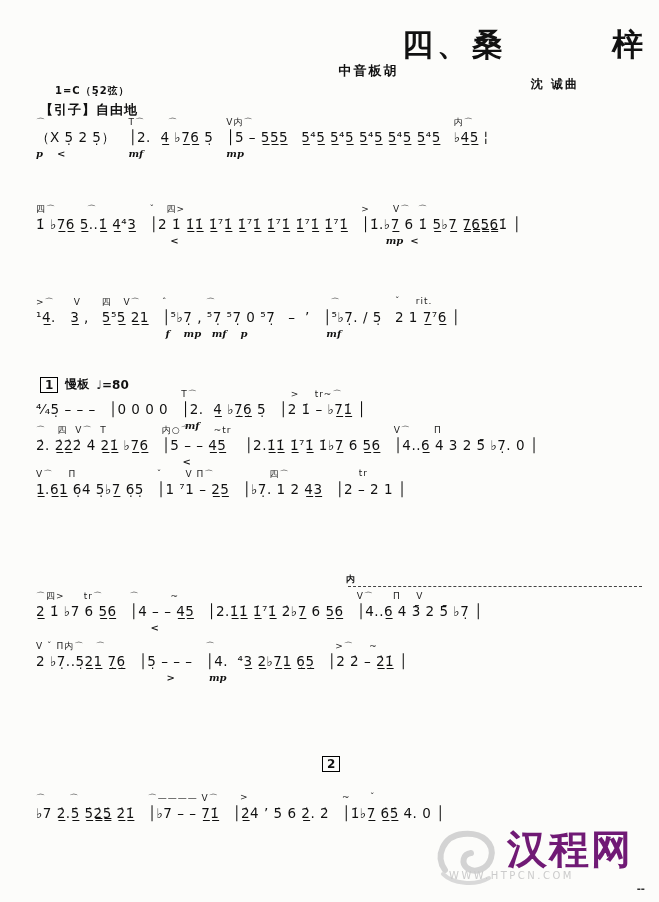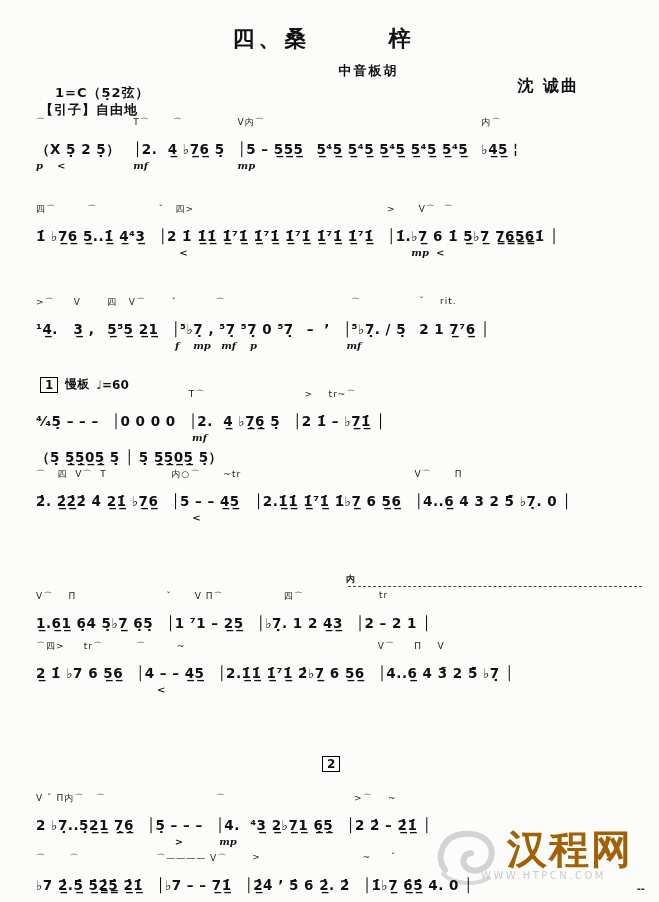--- a/index.html
+++ b/index.html
@@ -2,33 +2,33 @@
 <html><head>
 <meta charset="utf-8">
 <style>
   html,body{margin:0;padding:0;}
   body{
     width:659px;height:902px;position:relative;overflow:hidden;
     background:#fcfcfa;color:#111;
     font-family:"DejaVu Sans",sans-serif;
   }
   .title{
-    position:absolute;top:24px;left:0;width:647px;text-align:center;
-    font-family:"DejaVu Serif",serif;font-weight:bold;font-size:22px;letter-spacing:4px;
+    position:absolute;top:24px;left:0;width:647px;text-align:right;
+    font-family:"DejaVu Serif",serif;font-weight:bold;font-size:31px;letter-spacing:4px;
   }
   .subtitle{
     position:absolute;top:62px;left:0;width:659px;text-align:center;
     font-family:"DejaVu Serif",serif;font-weight:bold;font-size:13px;letter-spacing:2px;margin-left:39px;
   }
   .composer{
     position:absolute;top:76px;right:80px;
-    font-family:"DejaVu Serif",serif;font-weight:bold;font-size:16px;letter-spacing:2px;
+    font-family:"DejaVu Serif",serif;font-weight:bold;font-size:12px;letter-spacing:2px;
   }
   .keysig{
-    position:absolute;top:84px;left:55px;font-weight:bold;font-size:13px;letter-spacing:1px;
+    position:absolute;top:84px;left:55px;font-weight:bold;font-size:10px;letter-spacing:1px;
   }
   .intro{
     position:absolute;top:101px;left:40px;font-weight:bold;font-size:13px;letter-spacing:1px;
   }
   .sec-header{
     position:absolute;top:376px;left:40px;font-weight:bold;font-size:12px;
     display:flex;align-items:center;gap:7px;z-index:3;
   }
   .boxnum{
     display:inline-block;border:1.5px solid #000;padding:0 4px;line-height:14px;
@@ -42,77 +42,76 @@
   .system:nth-child(3){top:296px;}
   .system:nth-child(4){top:388px;}
   .system:nth-child(5){top:424px;}
   .system:nth-child(6){top:468px;}
   .system:nth-child(7){top:590px;}
   .system:nth-child(8){top:640px;}
   .system:nth-child(9){top:792px;}
   .system:nth-child(10){top:852px;}
   .cell{display:inline-block;vertical-align:top;margin-right:13px;}
   .a{height:13px;font-size:9px;letter-spacing:1px;white-space:pre;color:#222;}
-  .n{height:19px;font-size:13.5px;font-weight:bold;letter-spacing:.5px;white-space:pre;margin-top:12px;}
+  .n{height:19px;font-size:13.5px;font-weight:normal;letter-spacing:.5px;white-space:pre;}
   .b{height:12px;font-size:10px;font-weight:bold;font-style:italic;
      font-family:"DejaVu Serif",serif;white-space:pre;}
   .nei-line{
     position:absolute;top:586px;left:348px;width:294px;z-index:2;
     border-top:1.5px dashed #444;
   }
   .nei-line span{
     position:absolute;left:-2px;top:-14px;font-size:9px;font-weight:bold;background:#fcfcfa;
   }
   .watermark{position:absolute;right:8px;bottom:6px;width:210px;height:70px;z-index:1;}
   .wm-name{
     position:absolute;left:66px;top:-4px;font-size:40px;font-weight:bold;letter-spacing:2px;
     font-family:"DejaVu Serif",serif;
   }
-  .wm-url{position:absolute;left:8px;top:44px;font-size:10px;letter-spacing:2.5px;margin-left:32px;}
+  .wm-url{position:absolute;left:8px;top:44px;font-size:10px;letter-spacing:2.5px;}
   .wm-logo{position:absolute;left:-10px;top:0;}
   .page-mark{position:absolute;right:14px;bottom:8px;font-size:10px;font-weight:bold;color:#333;z-index:3;}
 </style>
 </head>
 <body>
 
 <div class="title">四、桑　　　梓</div>
 <div class="subtitle">中音板胡</div>
 <div class="composer">沈 诚曲</div>
 <div class="keysig">1=C（5̣2弦）</div>
 <div class="intro">【引子】自由地</div>
 
 <div class="sec-header">
   <span class="boxnum">1</span>
   <span>慢板</span>
-  <span>♩=60</span>
+  <span>♩=80</span>
 </div>
 
 <div class="sec2">
   <span class="boxnum">2</span>
 </div>
 
 <div class="nei-line">
   <span>内</span>
 </div>
 
 <div class="systems">
     <div class="system"><span class="cell"><div class="a">⌒</div><div class="n">（X 5̣ 2 5̣）</div><div class="b">p    &lt;</div></span><span class="cell"><div class="a">T⌒      ⌒</div><div class="n">│2.  4̲ ♭7̲6̲ 5̣</div><div class="b">mf</div></span><span class="cell"><div class="a">V内⌒</div><div class="n">│5 – 5̲5̲5̲</div><div class="b">mp</div></span><span class="cell"><div class="a"></div><div class="n">5̲⁴5̲ 5̲⁴5̲ 5̲⁴5̲ 5̲⁴5̲ 5̲⁴5̲</div><div class="b"></div></span><span class="cell"><div class="a">内⌒</div><div class="n">♭4̲5̲ ¦</div><div class="b"></div></span></div>
     <div class="system"><span class="cell"><div class="a">四⌒        ⌒</div><div class="n">1̇ ♭7̲6̲ 5̲..1̲̇ 4̲⁴3̲</div><div class="b"></div></span><span class="cell"><div class="a">ˇ   四&gt;</div><div class="n">│2 1̇ 1̲̇1̲̇ 1̲̇⁷1̲̇ 1̲̇⁷1̲̇ 1̲̇⁷1̲̇ 1̲̇⁷1̲̇ 1̲̇⁷1̲̇</div><div class="b">      &lt;</div></span><span class="cell"><div class="a">&gt;      V⌒  ⌒</div><div class="n">│1̇.♭7̲ 6 1̇ 5̲♭7̲ 7̳6̳5̳6̳1̇ │</div><div class="b">       mp  &lt;</div></span></div>
     <div class="system"><span class="cell"><div class="a">&gt;⌒     V</div><div class="n">¹4̲.   3̲ ,</div><div class="b"></div></span><span class="cell"><div class="a">四   V⌒</div><div class="n">5̲⁵5̲ 2̲1̲</div><div class="b"></div></span><span class="cell"><div class="a">ˆ          ⌒</div><div class="n">│⁵♭7̣ , ⁵7̣ ⁵7̣ 0 ⁵7̣</div><div class="b"> f    mp   mf    p</div></span><span class="cell"><div class="a"></div><div class="n">–  ’</div><div class="b"></div></span><span class="cell"><div class="a">  ⌒</div><div class="n">│⁵♭7̣. / 5̣</div><div class="b"> mf</div></span><span class="cell"><div class="a">ˇ    rit.</div><div class="n">2 1 7̲⁷6̲ │</div><div class="b"></div></span></div>
     <div class="system"><span class="cell"><div class="a"></div><div class="n">⁴⁄₄5̣ – – –</div><div class="b"></div></span><span class="cell"><div class="a"></div><div class="n">│0 0 0 0</div><div class="b"></div></span><span class="cell"><div class="a">T⌒</div><div class="n">│2.  4̲ ♭7̣̲6̣̲ 5̣</div><div class="b"> mf</div></span><span class="cell"><div class="a">   &gt;    tr~⌒</div><div class="n">│2 1̇ – ♭7̲1̲̇ │</div><div class="b"></div></span></div>
-    <div class="system"><span class="cell"><div class="a"></div><div class="n">（5̣ 5̣̲5̣̲0̲5̣̲ 5̣ │ 5̣ 5̣̲5̣̲0̲5̣̲ 5̣）</div><div class="b"></div></span></div>
     <div class="system"><span class="cell"><div class="a">⌒   四  V⌒  T</div><div class="n">2̇. 2̲̇2̲̇2̇ 4̇ 2̲1̲̇ ♭7̲6̲</div><div class="b"></div></span><span class="cell"><div class="a">内○⌒      ~tr</div><div class="n">│5 – – 4̲5̲</div><div class="b">      &lt;</div></span><span class="cell"><div class="a"></div><div class="n">│2.1̲̇1̲̇ 1̲̇⁷1̲̇ 1̇♭7̲ 6 5̲6̲</div><div class="b"></div></span><span class="cell"><div class="a">V⌒      Π</div><div class="n">│4..6̲ 4 3 2 5̄ ♭7̣. 0 │</div><div class="b"></div></span></div>
     <div class="system"><span class="cell"><div class="a">V⌒    Π</div><div class="n">1̲.6̲1̲ 6̣4 5̣♭7̲ 6̣5̣</div><div class="b"></div></span><span class="cell"><div class="a">ˇ      V Π⌒</div><div class="n">│1 ⁷1 – 2̲5̲</div><div class="b"></div></span><span class="cell"><div class="a">       四⌒</div><div class="n">│♭7̣. 1 2 4̲3̲</div><div class="b"></div></span><span class="cell"><div class="a">      tr</div><div class="n">│2 – 2 1 │</div><div class="b"></div></span></div>
     <div class="system"><span class="cell"><div class="a">⌒四&gt;     tr⌒</div><div class="n">2̲ 1̇ ♭7 6 5̲6̲</div><div class="b"></div></span><span class="cell"><div class="a">⌒        ~</div><div class="n">│4 – – 4̲5̲</div><div class="b">      &lt;</div></span><span class="cell"><div class="a"></div><div class="n">│2.1̲̇1̲̇ 1̲̇⁷1̲̇ 2̇♭7̲ 6 5̲6̲</div><div class="b"></div></span><span class="cell"><div class="a">V⌒     Π    V</div><div class="n">│4..6̲ 4 3̄ 2 5̄ ♭7̣ │</div><div class="b"></div></span></div>
     <div class="system"><span class="cell"><div class="a">V ˇ Π内⌒   ⌒</div><div class="n">2 ♭7̣..5̣2̲1̲ 7̣̲6̣̲</div><div class="b"></div></span><span class="cell"><div class="a"></div><div class="n">│5̣ – – –</div><div class="b">        &gt;</div></span><span class="cell"><div class="a">⌒</div><div class="n">│4.  ⁴3̲ 2̲♭7̲1̲ 6̣̲5̣̲</div><div class="b"> mp</div></span><span class="cell"><div class="a">  &gt;⌒    ~</div><div class="n">│2 2̇ – 2̲̇1̲̇ │</div><div class="b"></div></span></div>
     <div class="system"><span class="cell"><div class="a">⌒      ⌒</div><div class="n">♭7 2̲̇.5̲̇ 5̲̇2̳̇5̳̇ 2̲̇1̲̇</div><div class="b"></div></span><span class="cell"><div class="a">⌒———— V⌒</div><div class="n">│♭7 – – 7̲1̲̇</div><div class="b"></div></span><span class="cell"><div class="a">  &gt;</div><div class="n">│2̲̇4̇ ’ 5̇ 6 2̲̇. 2̇</div><div class="b"></div></span><span class="cell"><div class="a">~     ˇ</div><div class="n">│1̇♭7̲ 6̲̇5̲̇ 4. 0 │</div><div class="b"></div></span></div>
   </div>
 
 <div class="watermark">
   <svg class="wm-logo" width="88" height="62" viewBox="0 0 88 62">
     <path d="M14,44 C4,30 12,10 32,8 C52,6 64,18 60,32 C57,43 44,48 36,42 C30,37 32,28 40,27" fill="none" stroke="#d3d3d3" stroke-width="6" stroke-linecap="round"></path>
     <path d="M12,48 C22,58 44,60 58,52" fill="none" stroke="#d9d9d9" stroke-width="4" stroke-linecap="round"></path>
   </svg>
-  <div class="wm-name" style="color: #a16207;">汉程网</div>
+  <div class="wm-name" style="color: #701a75;">汉程网</div>
   <div class="wm-url" style="color: rgb(203, 203, 203);">WWW.HTPCN.COM</div>
 </div>
 
 <div class="page-mark">--</div>
 
 </body></html>

